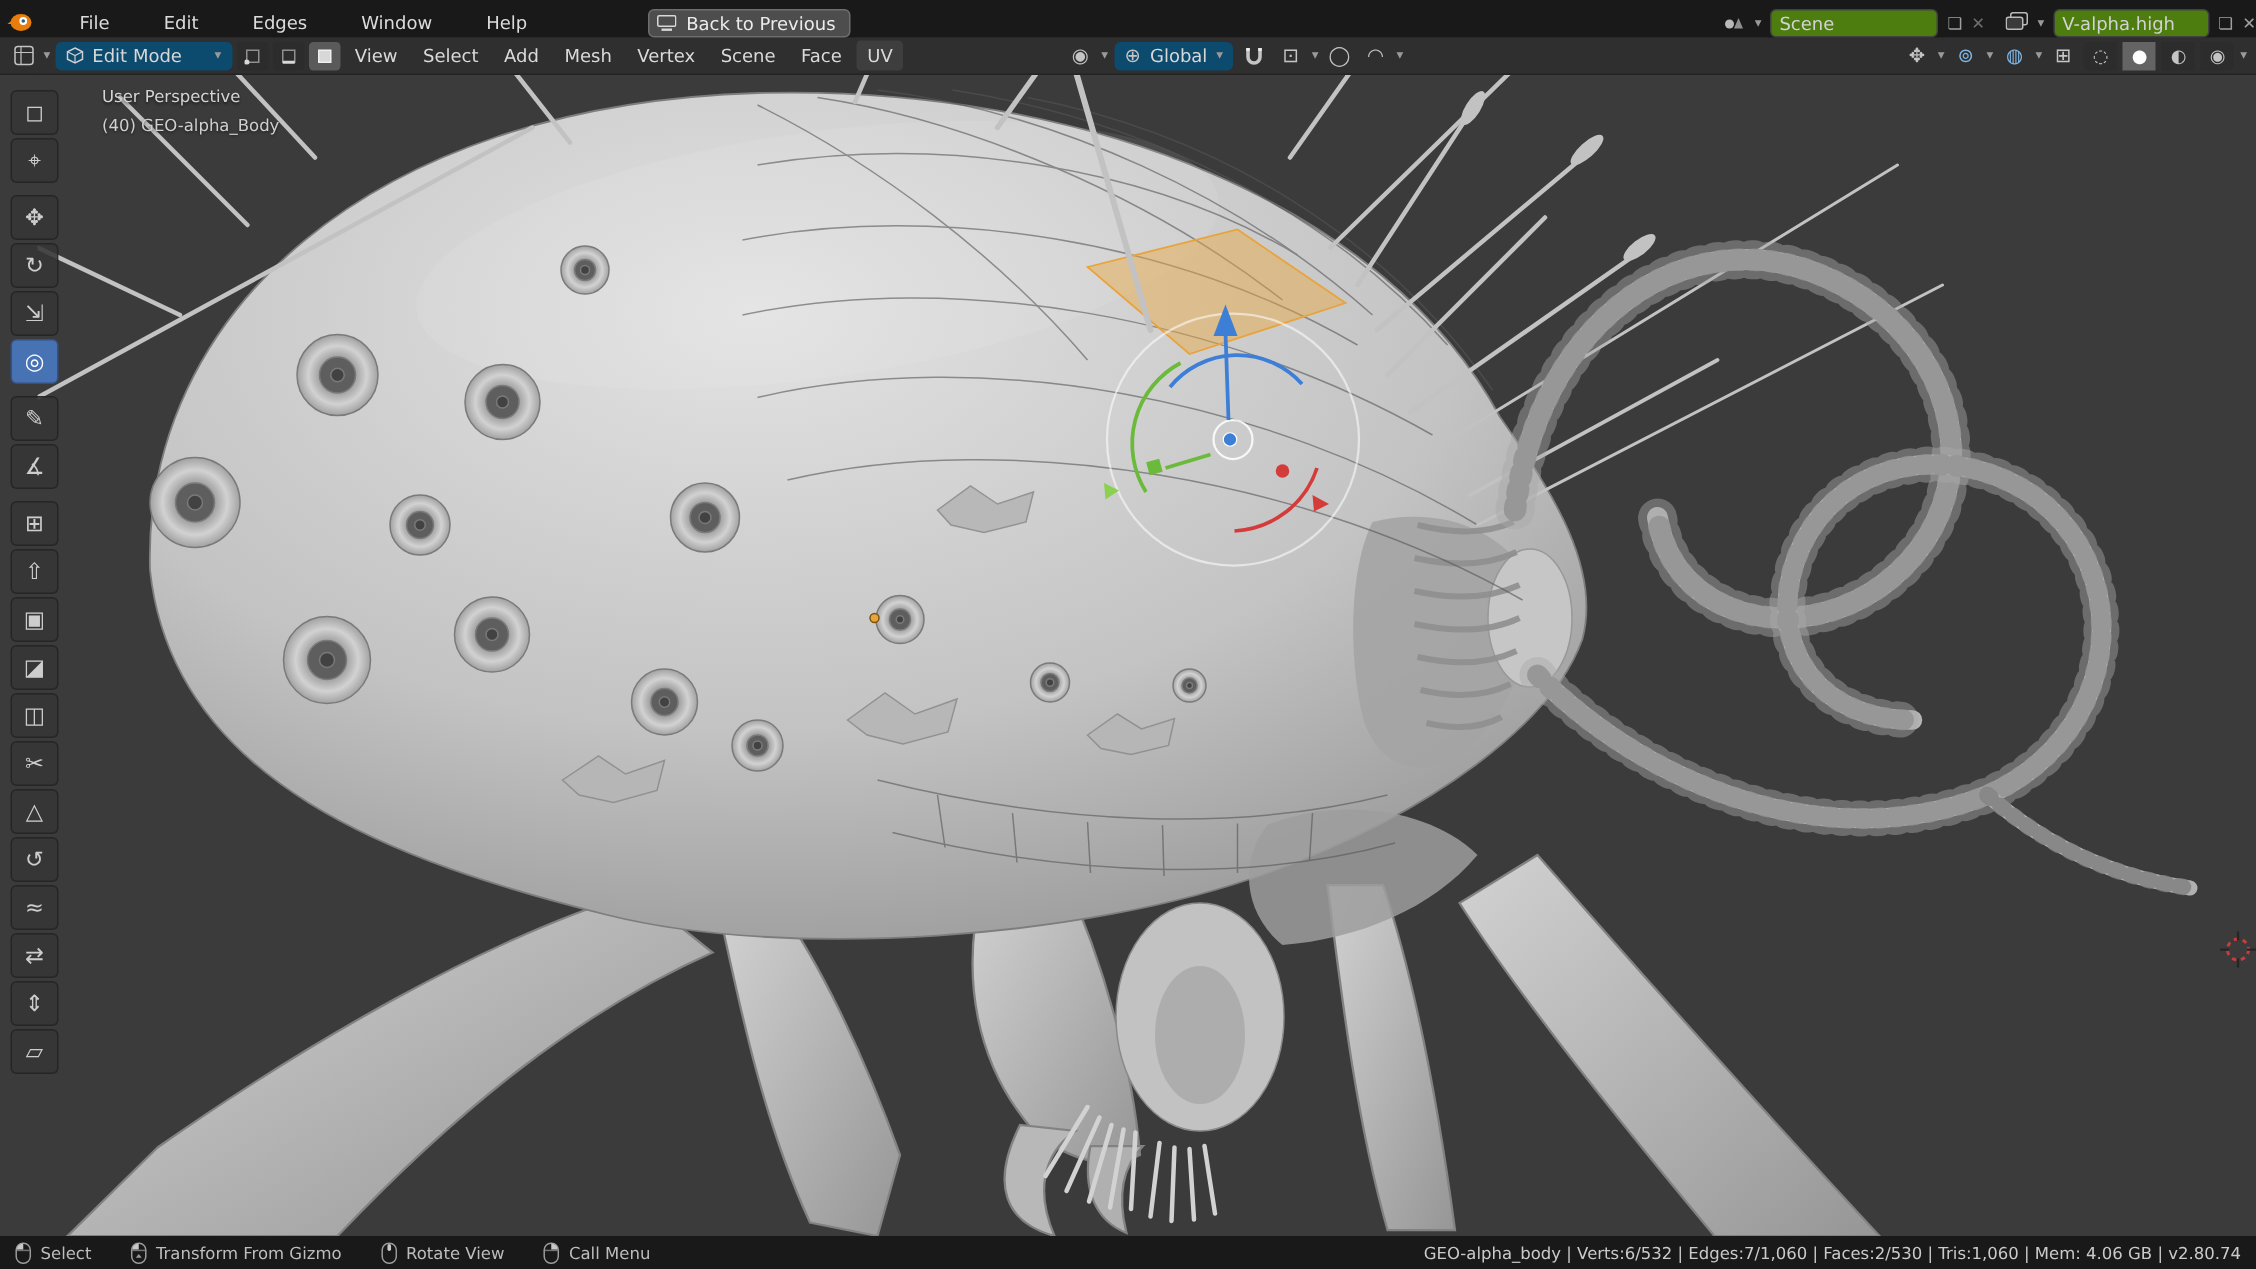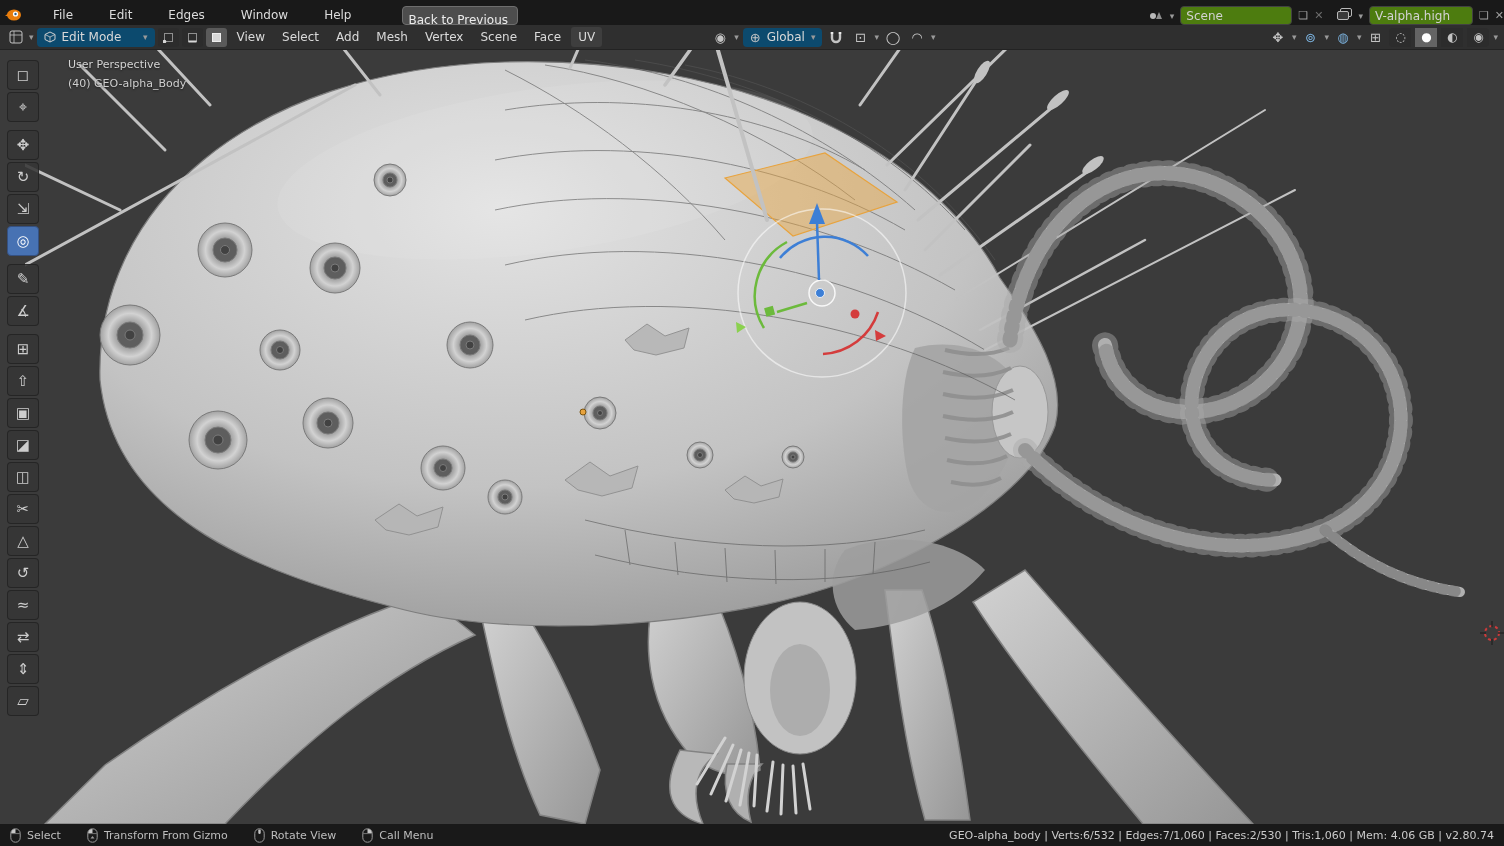--- a/index.html
+++ b/index.html
@@ -7,22 +7,22 @@
   body {
     position:relative; background:#3b3b3b;
     font-family:"DejaVu Sans","Liberation Sans",sans-serif;
     font-size:12px; color:#d8d8d8;
   }
   
   .topbar { position:absolute; top:0; left:0; right:0; height:25px; background:#191919;
     display:flex; align-items:flex-end; padding:0 0; gap:18px; z-index:40; }
   .menu-item { padding:3px 9px; border-radius:3px; color:#dcdcdc; cursor:default; }
   .app-btn { width:26px; height:20px; display:flex; align-items:center; justify-content:center; }
-  .back-btn { margin-left:24px; background:#4d4d4d; border:1px solid #6e6e6e; border-radius:4px;
-    height:19px; padding:0 9px 0 5px; display:flex; align-items:center; gap:6px; color:#ececec;flex-direction:column; }
+  .back-btn { margin-left:54px; background:#4d4d4d; border:1px solid #6e6e6e; border-radius:4px;
+    height:19px; padding:0 9px 0 5px; display:flex; align-items:center; gap:6px; color:#ececec; }
   .topbar-right { margin-left:auto; display:flex; align-items:center; gap:6px; }
   .datablock { display:flex; align-items:center; gap:5px; background:#4d7c0f; border:1px solid #424242;
     border-radius:4px; height:19px; padding:0 5px; color:#d3d3d3; }
   .mini-ic { color:#9f9f9f; font-size:11px; line-height:1; }
   .mini-ic.dim { color:#6d6d6d; }
   .chev { color:#9a9a9a; font-size:9px; }
   
   .vheader { position:absolute; top:25px; left:0; right:0; height:25px; background:#2f2f2f;
     border-bottom:1px solid #232323; display:flex; align-items:center; padding:0 6px; gap:3px; z-index:35; }
   .dropdown { background:#0c4a6e; border-radius:4px; height:19px; padding:0 7px; display:flex;

